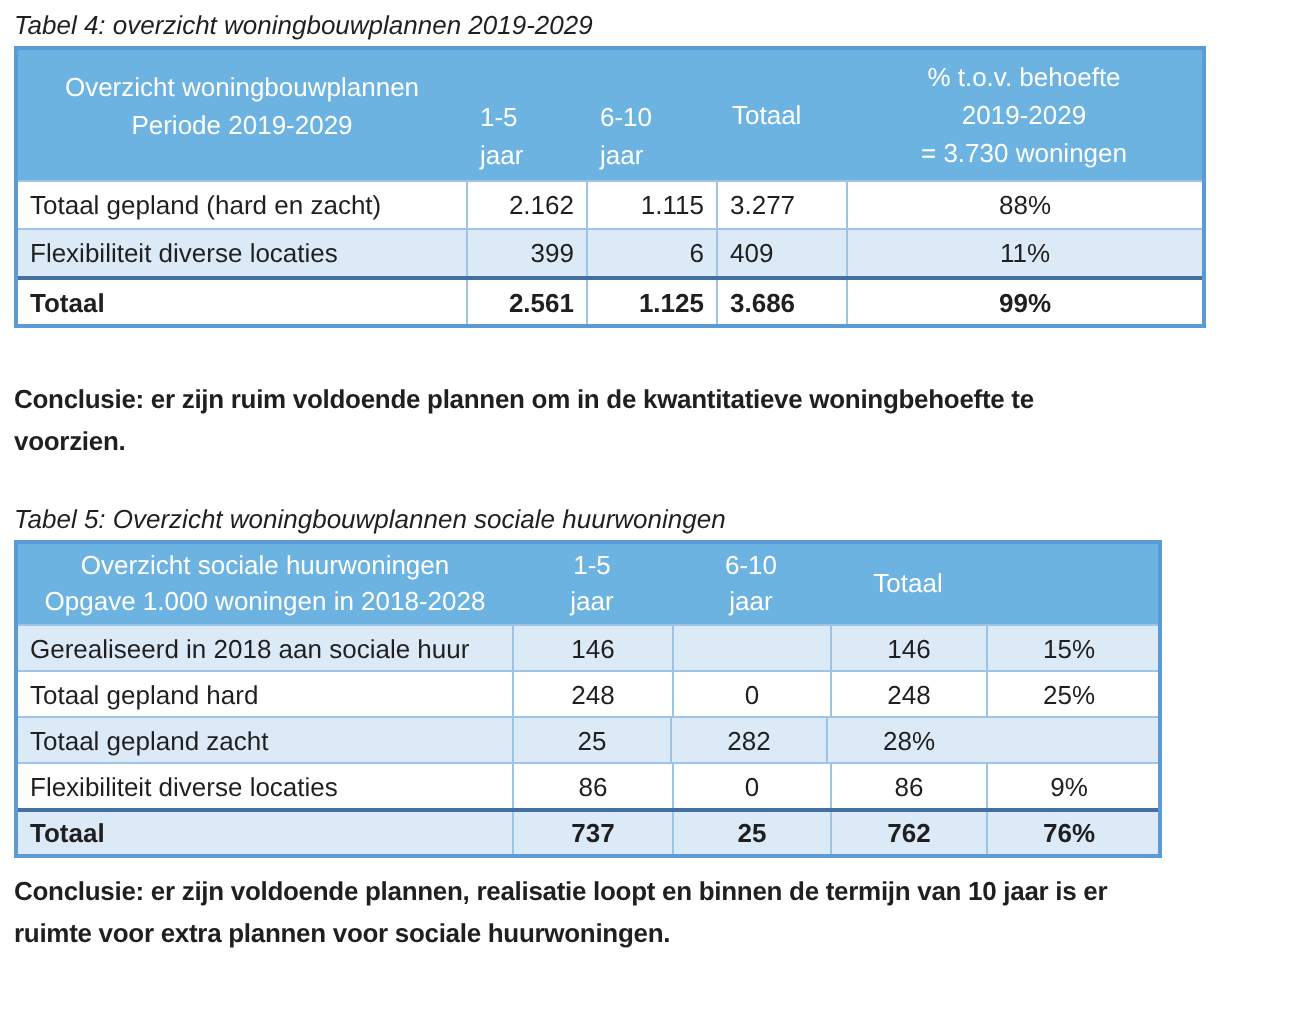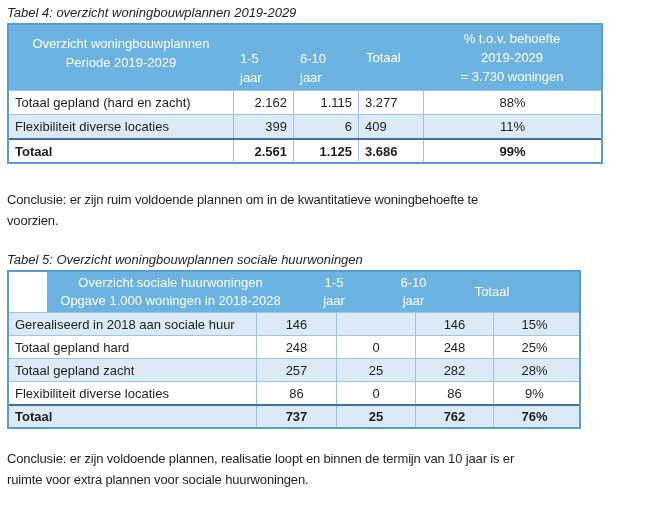--- a/index.html
+++ b/index.html
@@ -35,21 +35,21 @@
   }
   .t4{width:596px;}
   .t5{width:574px;}
 
   .hrow{
     display:flex;
     background:var(--header-bg);
     color:var(--header-text);
   }
   .t4 .hrow{height:65px;}
-  .t5 .hrow{height:40px;margin-left:38px;}
+  .t5 .hrow{height:40px;}
   .hcell{
     display:flex;
     flex-direction:column;
     justify-content:center;
     align-items:center;
     text-align:center;
     line-height:19px;
   }
   .t5 .hcell{line-height:18px;}
 
@@ -92,28 +92,28 @@
   .t4 .c4{width:65px;padding-left:6px;}
   .t4 .c5{width:178px;justify-content:center;}
 
   .t5 .c1{width:247px;padding-left:6px;}
   .t5 .c2{width:80px;justify-content:center;}
   .t5 .c3{width:79px;justify-content:center;}
   .t5 .c4{width:78px;justify-content:center;}
   .t5 .c5{width:82px;justify-content:center;}
 
   .conclusion{
-    font-weight:normal;
+    font-weight:bold;
     font-size:13px;
     letter-spacing:-0.15px;
     line-height:21px;
     white-space:nowrap;
   }
   .conclusion1{margin-top:25px;}
-  .conclusion2{margin-top:19px;}
+  .conclusion2{margin-top:6px;}
 
   .title2{margin-top:21px;}
 
   .footnote{
     font-size:10.5px;
     margin-top:7px;
     white-space:nowrap;
   }
 </style>
 </head>
@@ -209,21 +209,20 @@
     <div class="brow">
       <div class="bcell c1">Totaal gepland hard</div>
       <div class="bcell c2">248</div>
       <div class="bcell c3">0</div>
       <div class="bcell c4">248</div>
       <div class="bcell c5">25%</div>
     </div>
 
     <div class="brow alt">
       <div class="bcell c1">Totaal gepland zacht</div>
-      <div class="bcell c2">257</div>
       <div class="bcell c3">25</div>
       <div class="bcell c4">282</div>
       <div class="bcell c5">28%</div>
     </div>
 
     <div class="brow">
       <div class="bcell c1">Flexibiliteit diverse locaties</div>
       <div class="bcell c2">86</div>
       <div class="bcell c3">0</div>
       <div class="bcell c4">86</div>

